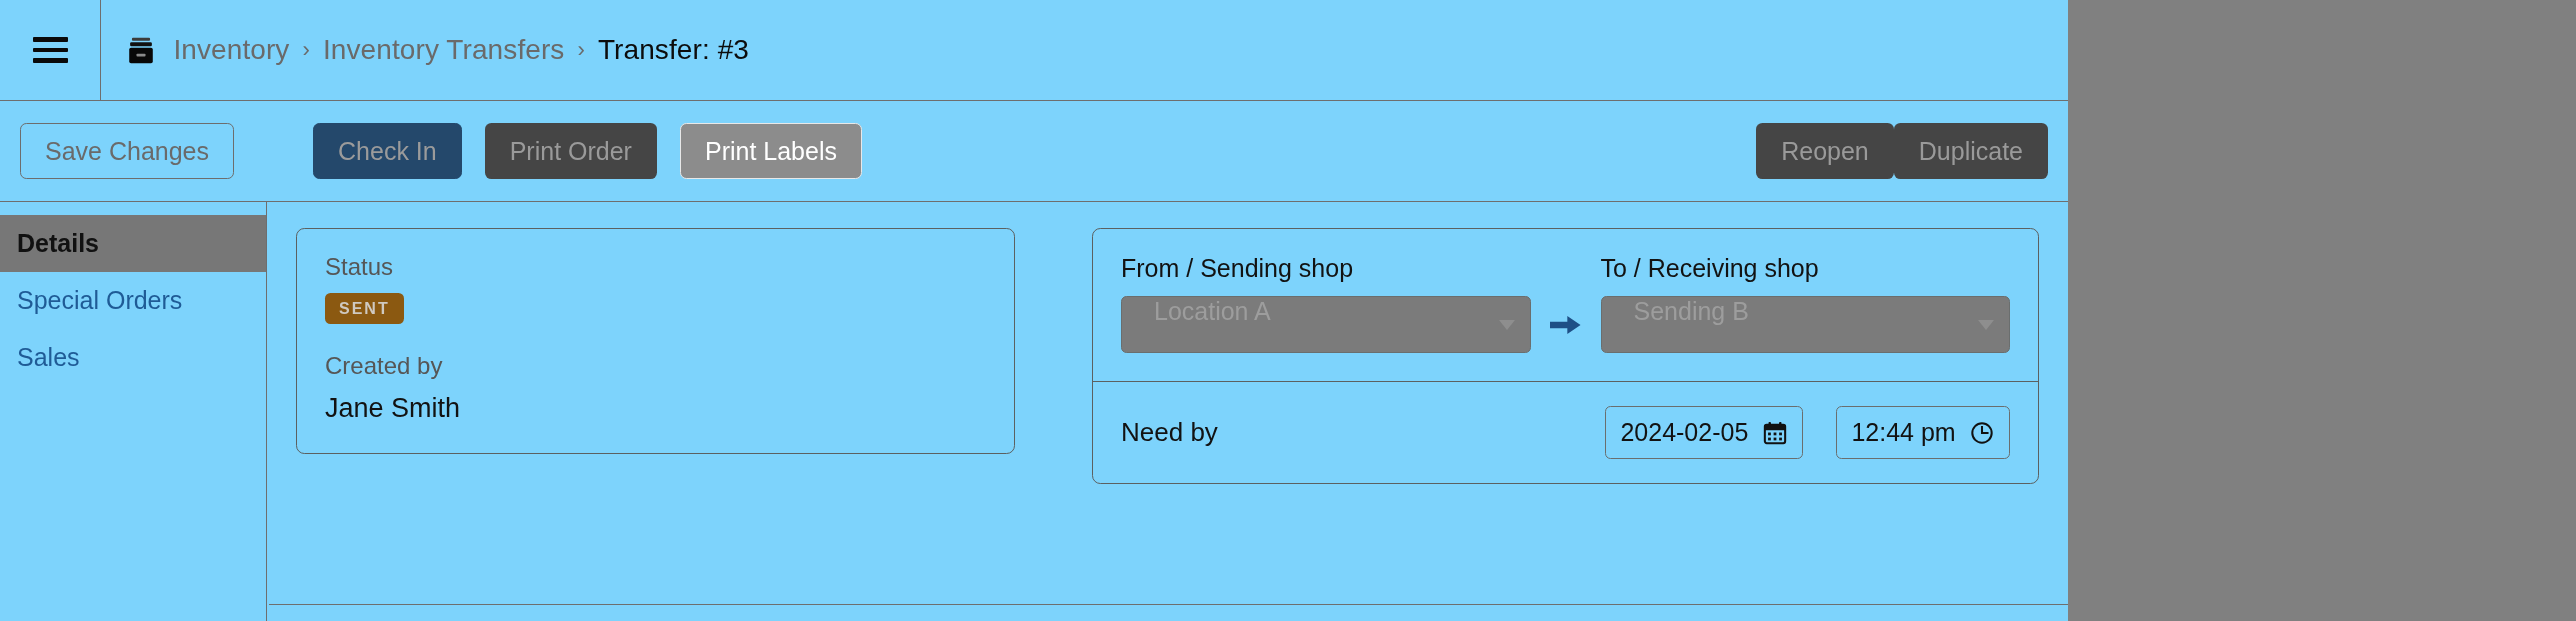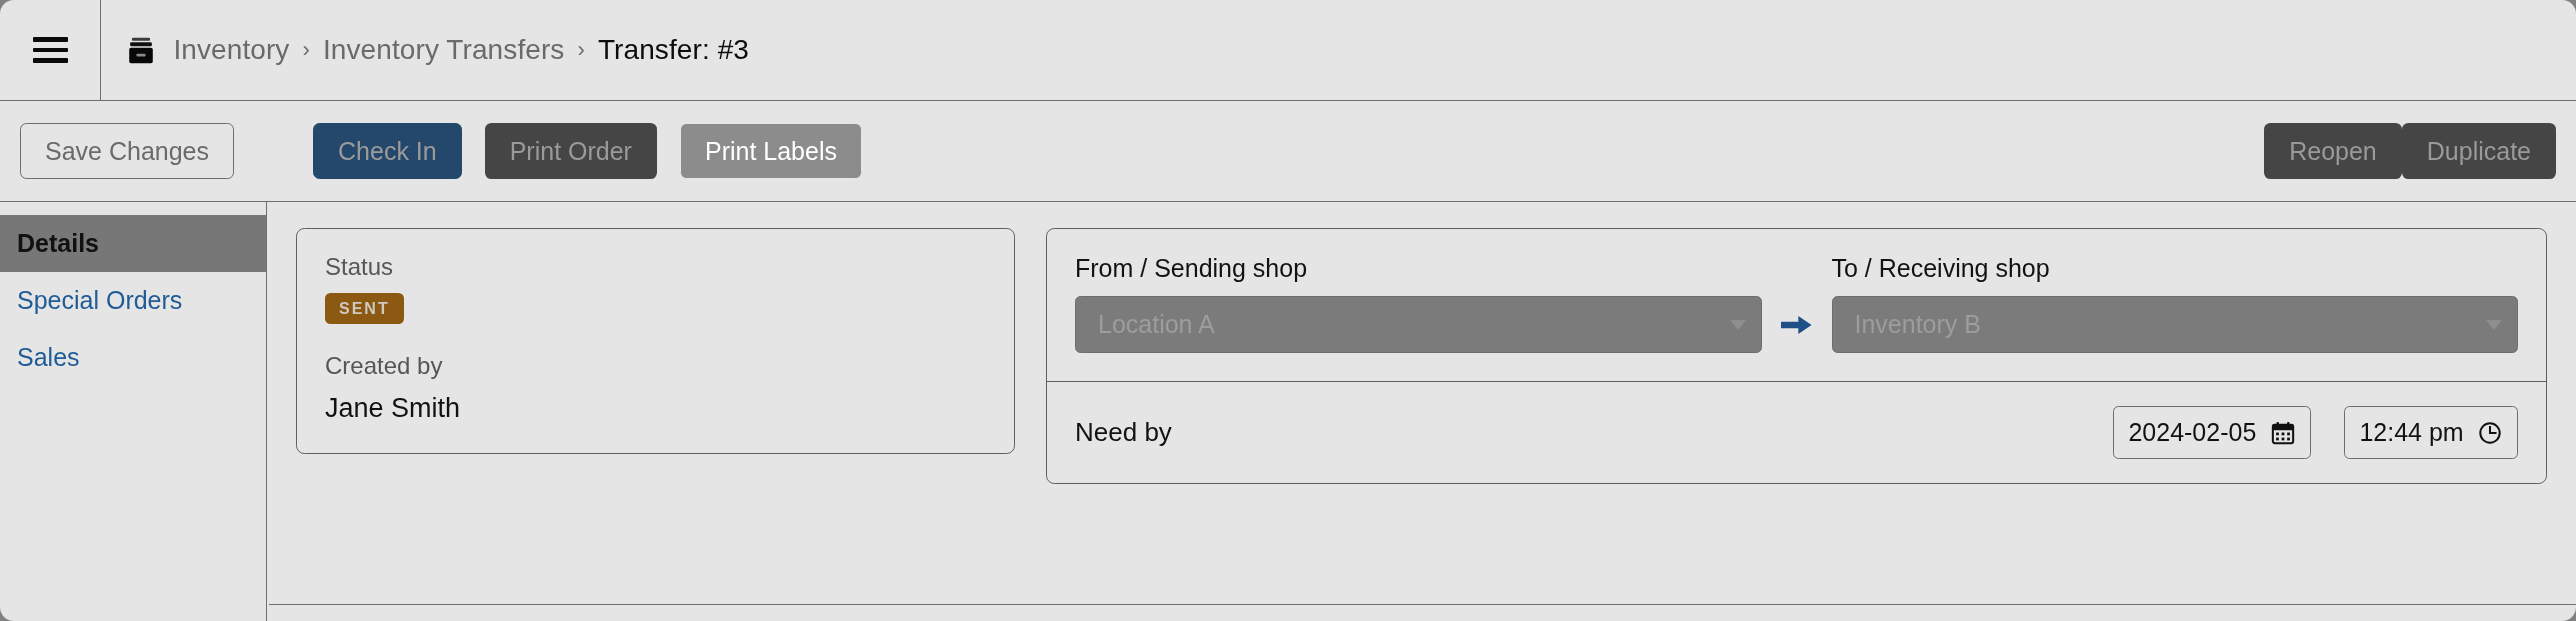--- a/index.html
+++ b/index.html
@@ -12,24 +12,23 @@
     width: 2576px;
     height: 621px;
     overflow: hidden;
     font-family: "Liberation Sans", sans-serif;
     color: #1b1b1b;
     -webkit-font-smoothing: antialiased;
   }
 
   .app {
     position: relative;
-    width: 2576px;
+    width: 2068px;
     height: 621px;
-    background: #e5e5e5;
-    border-radius: 14px;
+    background: #7dd3fc;
   }
 
   
   .topbar {
     position: relative;
     height: 101px;
     display: flex;
     align-items: center;
     border-bottom: 1.8px solid #6e6e6e;
     box-sizing: border-box;
@@ -216,20 +215,21 @@
   .field-block { margin-top: 28px; }
   .field-value {
     font-size: 27px;
     color: #121212;
     line-height: 1.2;
   }
 
   .card-right {
     flex: 1 1 auto;
     min-width: 0;
+    margin-left: 46px;
   }
   .shop-row {
     display: flex;
     align-items: flex-end;
     padding: 24px 28px 28px 28px;
     border-bottom: 0.9px solid #5c6060;
     gap: 0;
   }
   .shop-col { flex: 1 1 0; min-width: 0; }
   .shop-label {
@@ -238,22 +238,22 @@
     margin-bottom: 13px;
     line-height: 1.2;
   }
   .select {
     position: relative;
     height: 57px;
     border: 0.9px solid #6a6e6e;
     border-radius: 5.5px;
     background: #7b7b7b;
     display: flex;
-    align-items: center;
-    padding: 0 22px;
+    align-items: flex-start;
+    padding: 0 32px;
     box-sizing: border-box;
     cursor: default;
   }
   .select-value {
     font-size: 25px;
     color: #9d9d9d;
     white-space: nowrap;
     overflow: hidden;
     text-overflow: ellipsis;
   }
@@ -407,21 +407,21 @@
 
           <div class="arrow-cell">
             <svg class="arrow-icon" width="31" height="24" viewBox="0 0 34 26" aria-hidden="true">
               <path d="M0 9.5 H19 V3 L33.5 13 L19 23 V16.5 H0 Z" fill="#1e4f86"></path>
             </svg>
           </div>
 
           <div class="shop-col">
             <div class="shop-label">To / Receiving shop</div>
             <div class="select">
-              <span class="select-value">Inventory B</span>
+              <span class="select-value">Sending B</span>
               <span class="caret"></span>
             </div>
           </div>
         </div>
 
         <div class="needby-row">
           <div class="needby-label">Need by</div>
           <div class="needby-fields">
 
             <div class="datefield">

